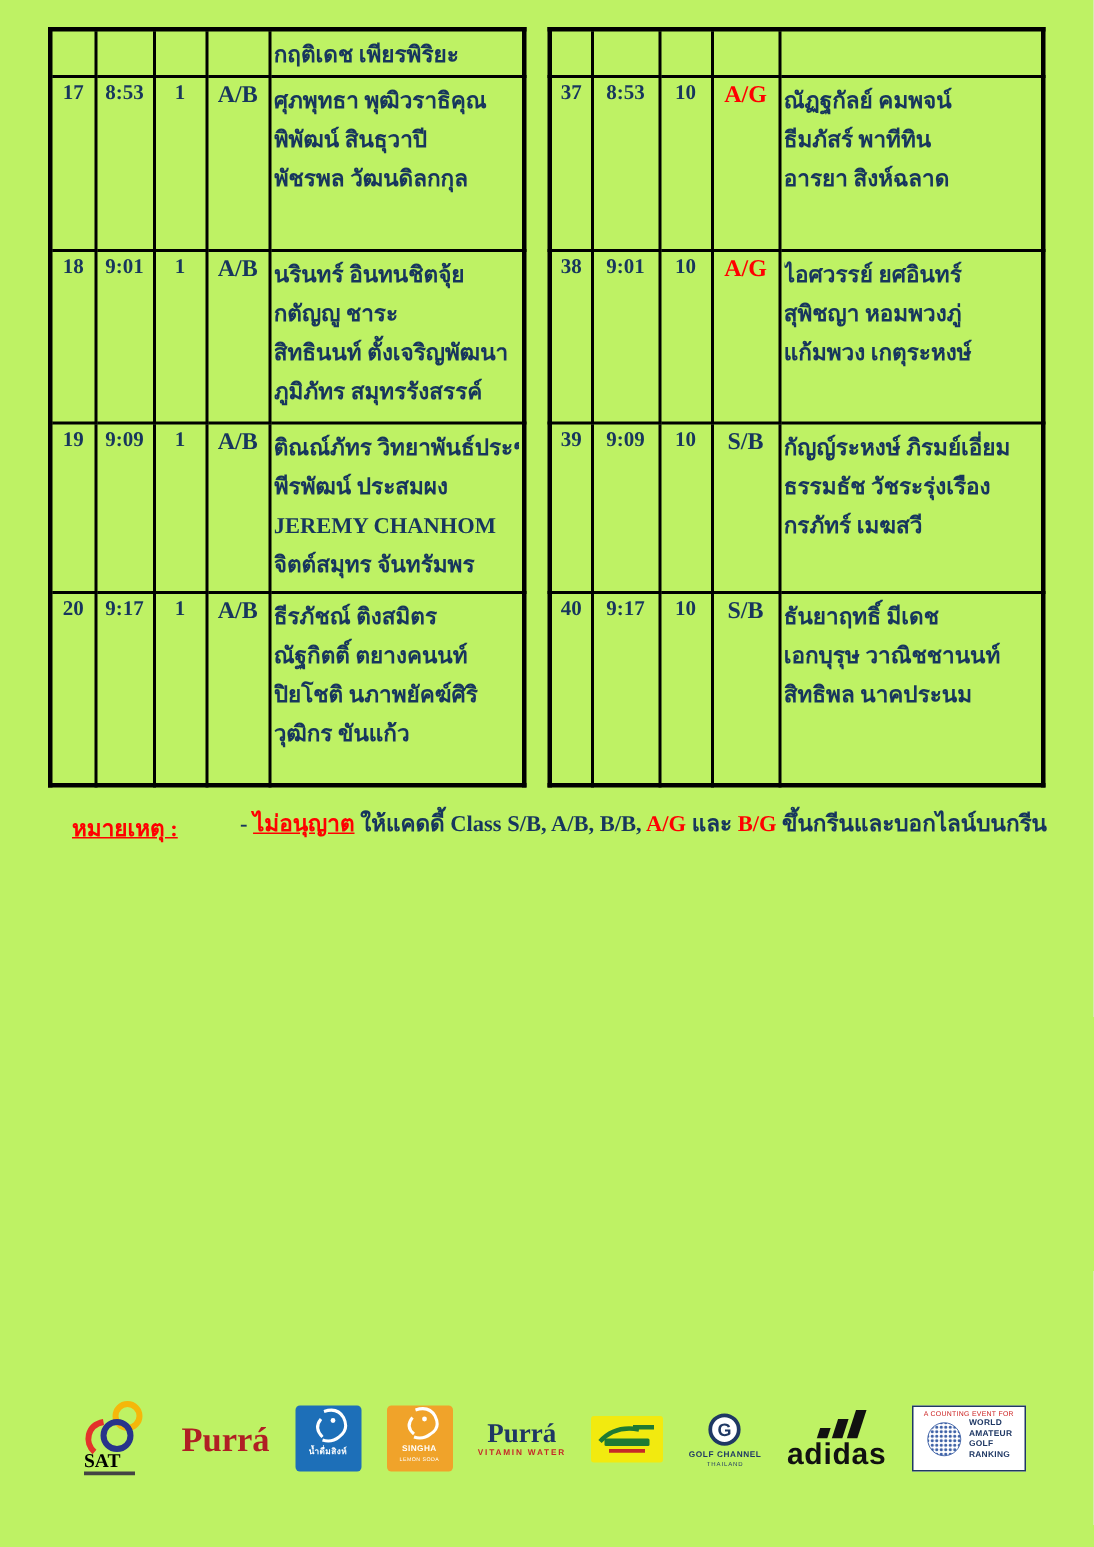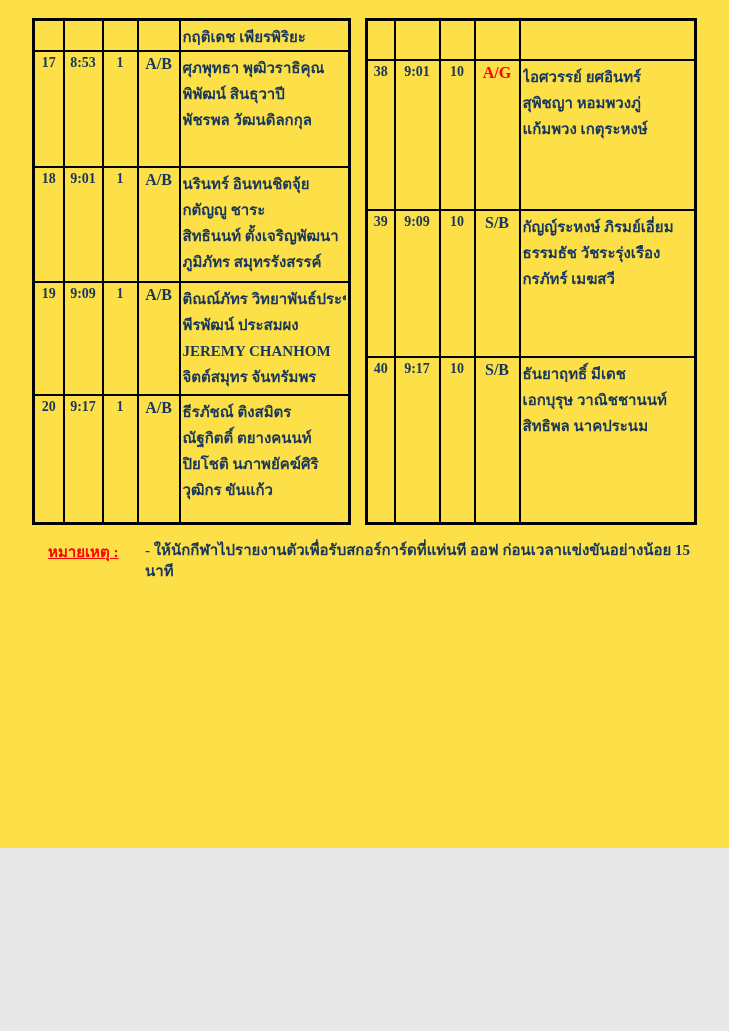--- a/index.html
+++ b/index.html
@@ -1,18 +1,18 @@
 <!DOCTYPE html>
 <html><head>
 <meta charset="utf-8">
 <style>
   html,body { margin:0; padding:0; background:#e8e8e8; }
   .page {
-    position:relative; width:729px; height:848px; margin:0 auto;
-    background:#fde047; overflow:hidden;
+    position:relative; width:729px; height:1031px; margin:0 auto;
+    background:#bef264; overflow:hidden;
     font-family:"Liberation Serif","DejaVu Serif",serif;
     color:#17365D;
   }
 
   
   .tables-row { position:absolute; top:18px; left:32px; display:flex; gap:14px; }
   table.pairing { border-collapse:collapse; border:3px solid #000; table-layout:fixed; }
   table.pairing td { border:2px solid #000; vertical-align:top; padding:3px 2px 0 2px; }
   .t-left  { width:316px; }
   .t-right { width:329px; }
@@ -147,20 +147,31 @@
           <col style="width:176px">
         </colgroup>
       <tbody>
           <tr class="h0">
         <td class="c-no"></td>
         <td class="c-time"></td>
         <td class="c-hole"></td>
         <td class="c-cls"></td>
         <td class="c-names"></td>
       </tr>
+      <tr class="h1">
+        <td class="c-no">37</td>
+        <td class="c-time">8:53</td>
+        <td class="c-hole">10</td>
+        <td class="c-cls clr">A/G</td>
+        <td class="c-names">
+          <div class="pl">ณัฏฐกัลย์ คมพจน์</div>
+          <div class="pl">ธีมภัสร์ พาทีทิน</div>
+          <div class="pl">อารยา สิงห์ฉลาด</div>
+        </td>
+      </tr>
       <tr class="h2">
         <td class="c-no">38</td>
         <td class="c-time">9:01</td>
         <td class="c-hole">10</td>
         <td class="c-cls clr">A/G</td>
         <td class="c-names">
           <div class="pl">ไอศวรรย์ ยศอินทร์</div>
           <div class="pl">สุพิชญา หอมพวงภู่</div>
           <div class="pl">แก้มพวง เกตุระหงษ์</div>
         </td>
@@ -188,21 +199,21 @@
         </td>
       </tr>
     </tbody>
       </table>
   </div>
 
   <div class="notes">
     <span class="notes-label">หมายเหตุ :</span>
     <div class="note-lines">
       <div class="note-line">
-        <span>- ให้นักกีฬาไปรายงานตัวเพื่อรับสกอร์การ์ดที่แท่นที ออฟ ก่อนเวลาแข่งขันอย่างน้อย 15 นาที</span>
+        <span>- </span><span class="red u">ไม่อนุญาต</span><span> ให้แคดดี้ Class  S/B, A/B, B/B, </span><span class="red">A/G</span><span> และ </span><span class="red">B/G</span><span>  ขึ้นกรีนและบอกไลน์บนกรีน</span>
       </div>
     </div>
   </div>
 
   <div class="sponsors">
 
     <div class="sp">
       <svg width="56" height="52" viewBox="0 0 56 52">
         <circle cx="37" cy="11" r="8" fill="none" stroke="#F5B70A" stroke-width="4"></circle>
         <circle cx="30" cy="24" r="9" fill="none" stroke="#27348B" stroke-width="4"></circle>

